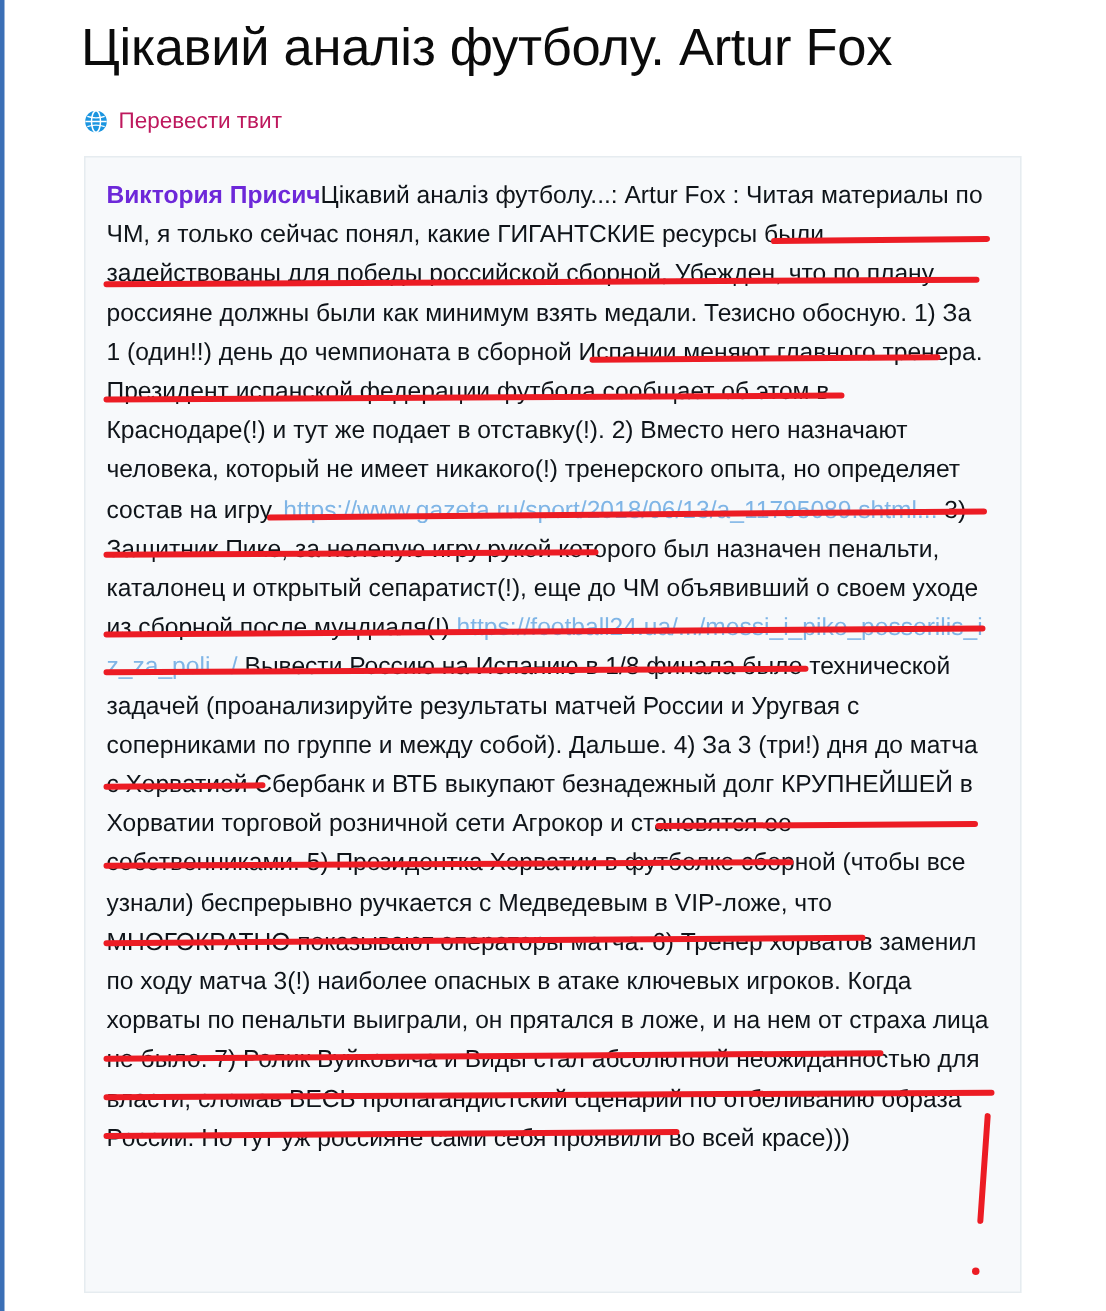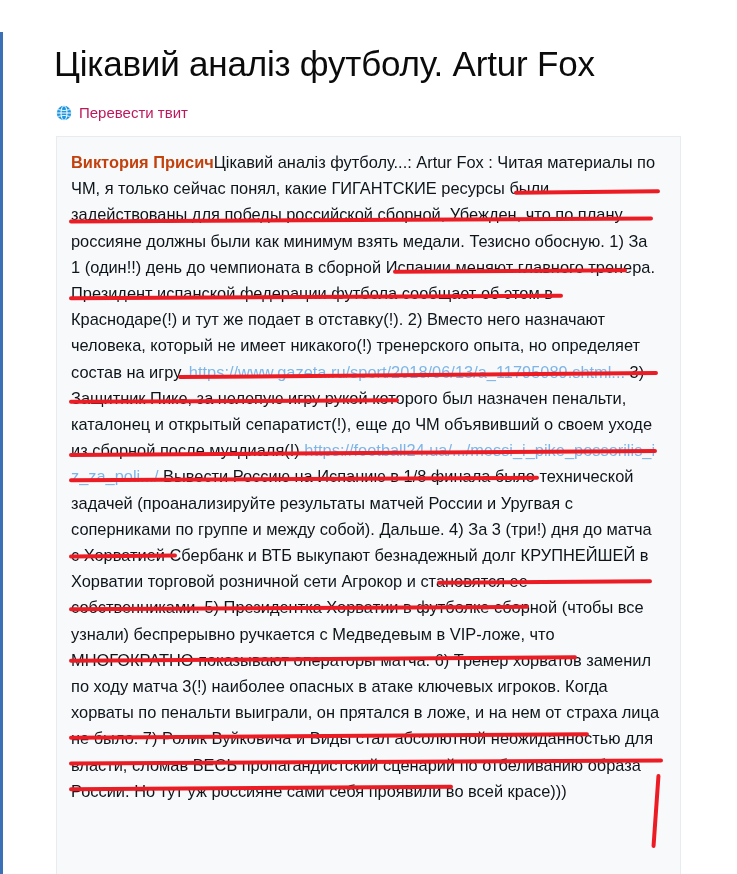--- a/index.html
+++ b/index.html
@@ -13,21 +13,20 @@
     font-family: "Liberation Sans", sans-serif;
     color: #14171a;
     position: relative;
     overflow: hidden;
   }
   .page {
     position: relative;
     width: 737px;
     height: 655px;
     background: #ffffff;
-    margin-top: 32px;
   }
   
   .left-rule {
     position: absolute;
     left: 0;
     top: 0;
     width: 3px;
     height: 874px;
     background: #3b6fb6;
   }
@@ -75,21 +74,21 @@
     top: 12px;
     width: 590px;
     font-size: 16.4px;
     line-height: 26.2px;
     color: #0f1419;
     text-align: left;
     white-space: normal;
   }
   .author {
     font-weight: bold;
-    color: #c2410c;
+    color: #6d28d9;
   }
   .link {
     color: #7fb5e6;
     text-decoration: none;
     word-break: break-all;
   }
   
   .marks {
     position: absolute;
     left: 0;

